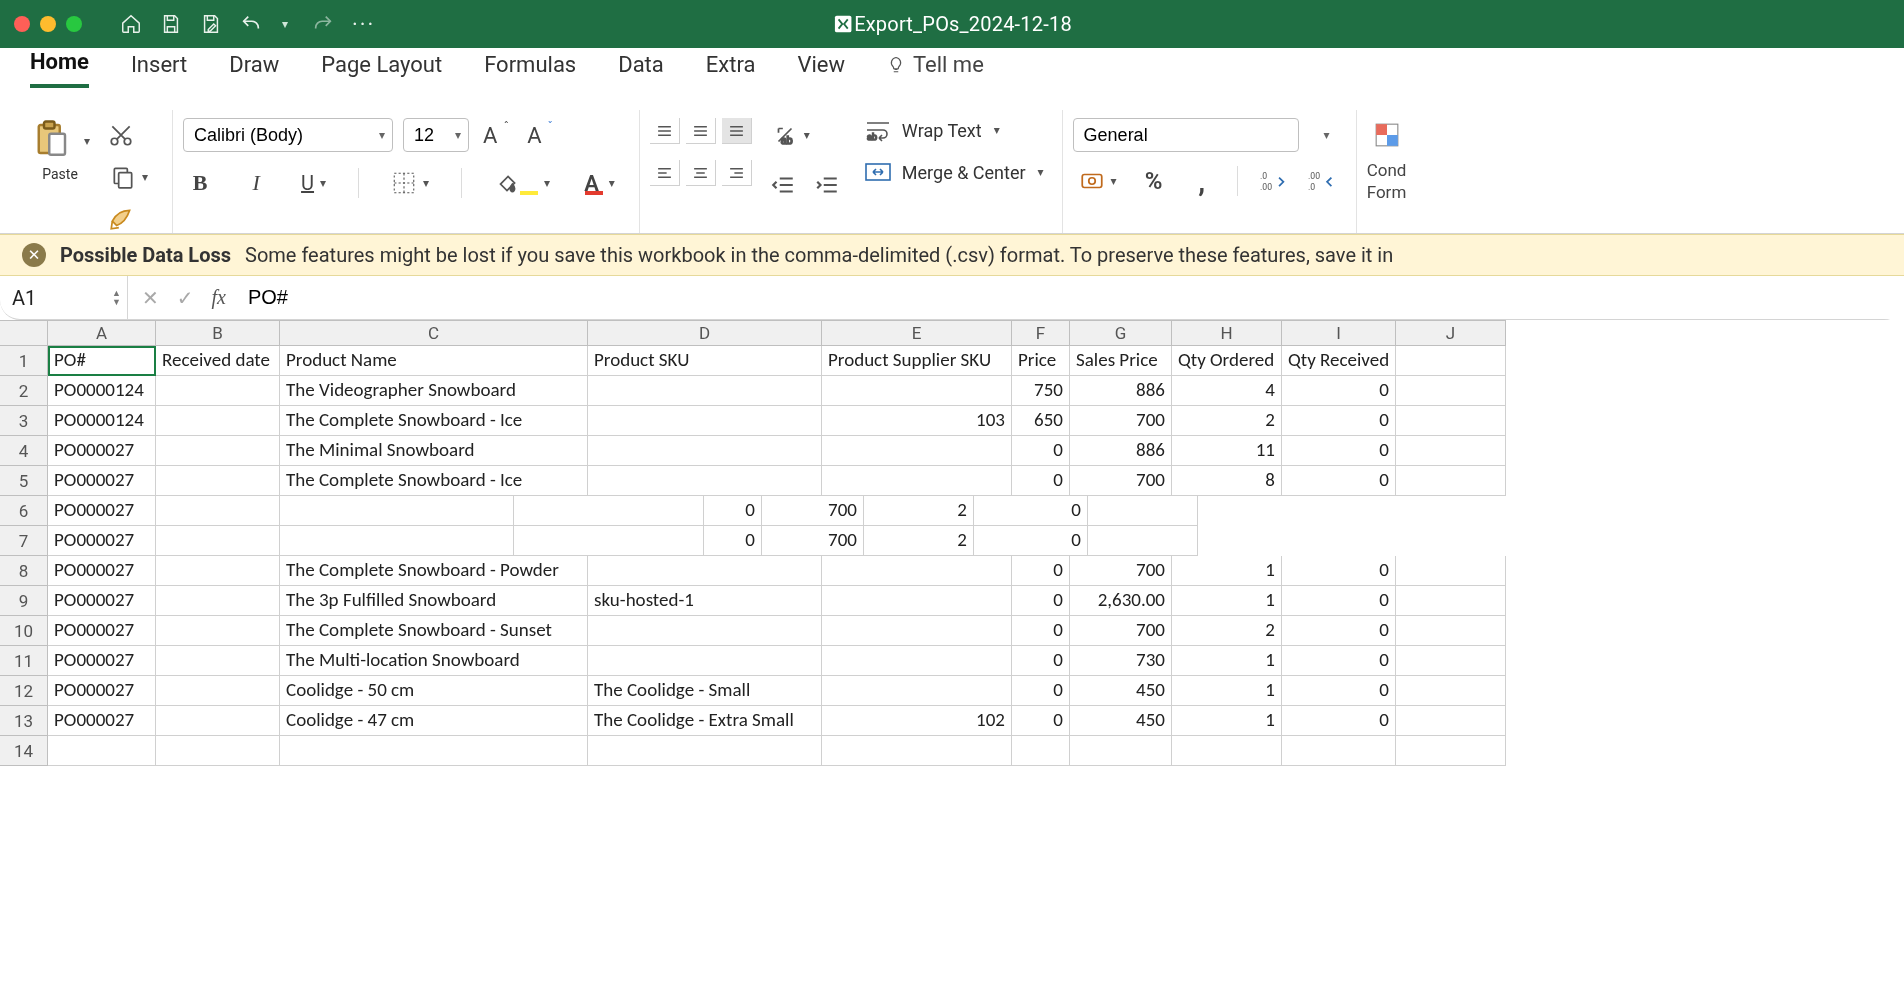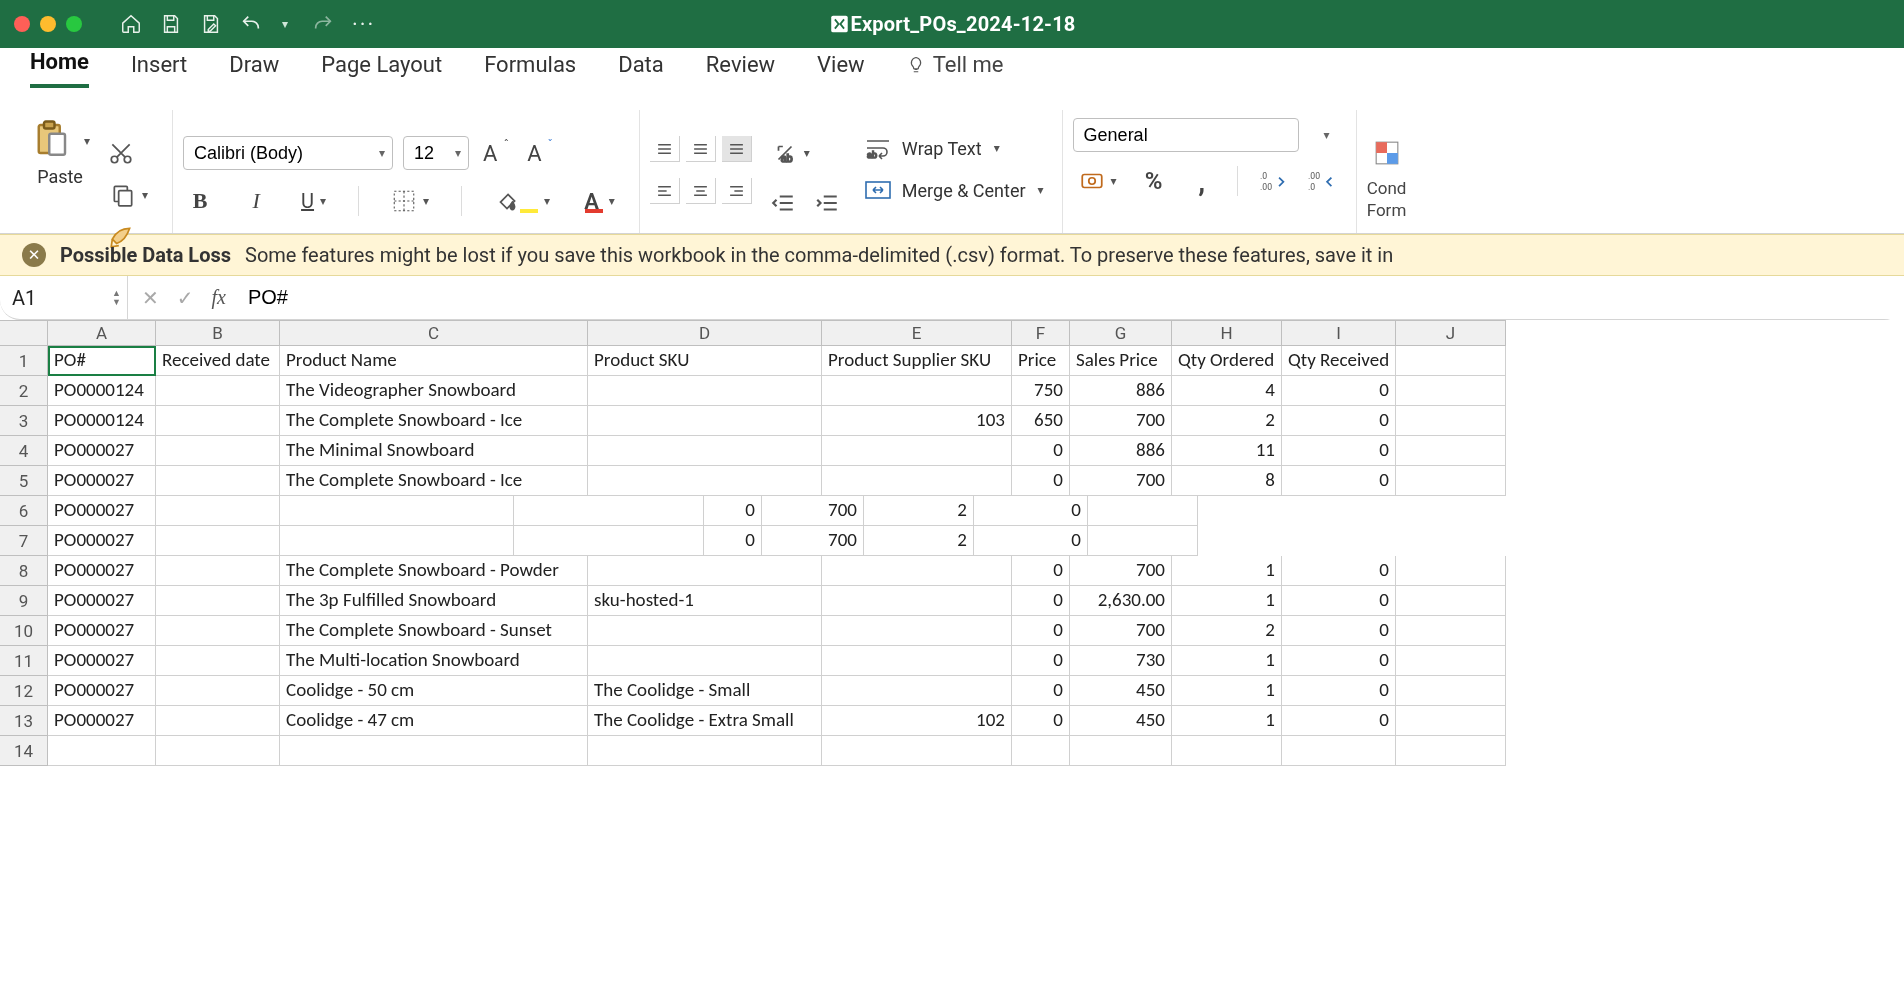--- a/index.html
+++ b/index.html
@@ -22,43 +22,43 @@
   
   .titlebar{height:48px;background:var(--titlebar-green);display:flex;align-items:center;color:var(--titlebar-text);padding:0 14px;gap:18px;font-size:20px;}
   .traffic{display:flex;gap:10px;align-items:center;}
   .dot{width:16px;height:16px;border-radius:50%;}
   .dot.red{background:#ff5f57;}
   .dot.yellow{background:#febc2e;}
   .dot.green{background:#28c840;}
   .tb-tools{display:flex;gap:18px;align-items:center;margin-left:20px;}
   .tb-icon svg{width:22px;height:22px;display:block;}
   .tb-icon{display:flex;align-items:center;color:#e8f1eb;}
-  .tb-title{position:absolute;left:50%;transform:translateX(-50%);display:flex;align-items:center;font-weight:700;letter-spacing:.2px;text-align:right;}
+  .tb-title{position:absolute;left:50%;transform:translateX(-50%);display:flex;align-items:center;font-weight:400;letter-spacing:.2px;text-align:right;}
   .xl-icon{width:22px;height:22px;display:inline-flex;align-items:center;justify-content:center;}
 
   
   .tabs{display:flex;align-items:flex-end;height:56px;padding:16px 30px;gap:42px;border-bottom:1px solid #fff;background:#fff;font-size:22px;color:#333;}
   .tab{padding:12px 0 10px;cursor:default;}
   .tab.active{font-weight:700;border-bottom:4px solid var(--accent-green);margin-bottom:-1px;color:#111;}
   .tellme{display:flex;align-items:center;gap:8px;color:#444;}
   .tellme svg{width:18px;height:22px;}
 
   
   .ribbon{display:flex;align-items:stretch;height:130px;background:var(--ribbon-bg);padding:6px 20px 0;border-bottom:1px solid var(--ribbon-border);gap:0;}
   .group{display:flex;flex-direction:row;align-items:flex-start;gap:14px;padding:8px 18px 8px 10px;border-right:1px solid #e3e3e3;}
   .group:last-child{border-right:none;}
-  .stack{display:flex;flex-direction:column;gap:8px;align-items:flex-start;margin-top:18px;}
+  .stack{display:flex;flex-direction:column;gap:8px;align-items:flex-start;}
   .row{display:flex;align-items:center;gap:10px;}
   .icon-btn{display:inline-flex;align-items:center;justify-content:center;width:34px;height:34px;color:var(--icon-grey);}
   .icon-btn.wide{width:auto;padding:0 6px;gap:4px;}
   .icon-btn svg{width:26px;height:26px;display:block;}
   .caret{font-size:12px;color:#555;margin-left:2px;}
   .paste-block{display:flex;flex-direction:column;align-items:center;gap:2px;}
   .paste-icon svg{width:42px;height:42px;}
-  .paste-label{font-size:18px;color:#333;}
+  .paste-label{font-size:14px;color:#333;}
   .font-select{border:1px solid #bfbfbf;height:34px;border-radius:4px;font-size:18px;padding:2px 24px 2px 10px;background:#fff;appearance:none;position:relative;}
   .font-name{width:210px;}
   .font-size{width:66px;}
   .sel-wrap{position:relative;display:inline-block;}
   .sel-wrap::after{content:"▾";position:absolute;right:8px;top:50%;transform:translateY(-50%);font-size:12px;color:#666;pointer-events:none;}
   .btxt{font-family:Georgia,serif;font-weight:700;font-size:22px;}
   .itxt{font-family:Georgia,serif;font-style:italic;font-size:22px;}
   .utxt{text-decoration:underline;font-size:20px;}
   .incdec{display:flex;gap:6px;}
   .incdec span{font-size:22px;}
@@ -166,21 +166,21 @@
   </div>
 </div>
 
 <div class="tabs">
   <div class="tab active">Home</div>
   <div class="tab">Insert</div>
   <div class="tab">Draw</div>
   <div class="tab">Page Layout</div>
   <div class="tab">Formulas</div>
   <div class="tab">Data</div>
-  <div class="tab">Review</div>
+  <div class="tab">Extra</div>
   <div class="tab">View</div>
   <div class="tab tellme">
     <svg viewBox="0 0 24 24" fill="none" stroke="#555" stroke-width="1.6">
         <path d="M9 21h6M10 18h4M12 2a7 7 0 0 0-4 12c1 1 1 2 1 3h6c0-1 0-2 1-3a7 7 0 0 0-4-12z"></path>
       </svg>
     <span>Tell me</span>
   </div>
 </div>
 
 <div class="ribbon">

